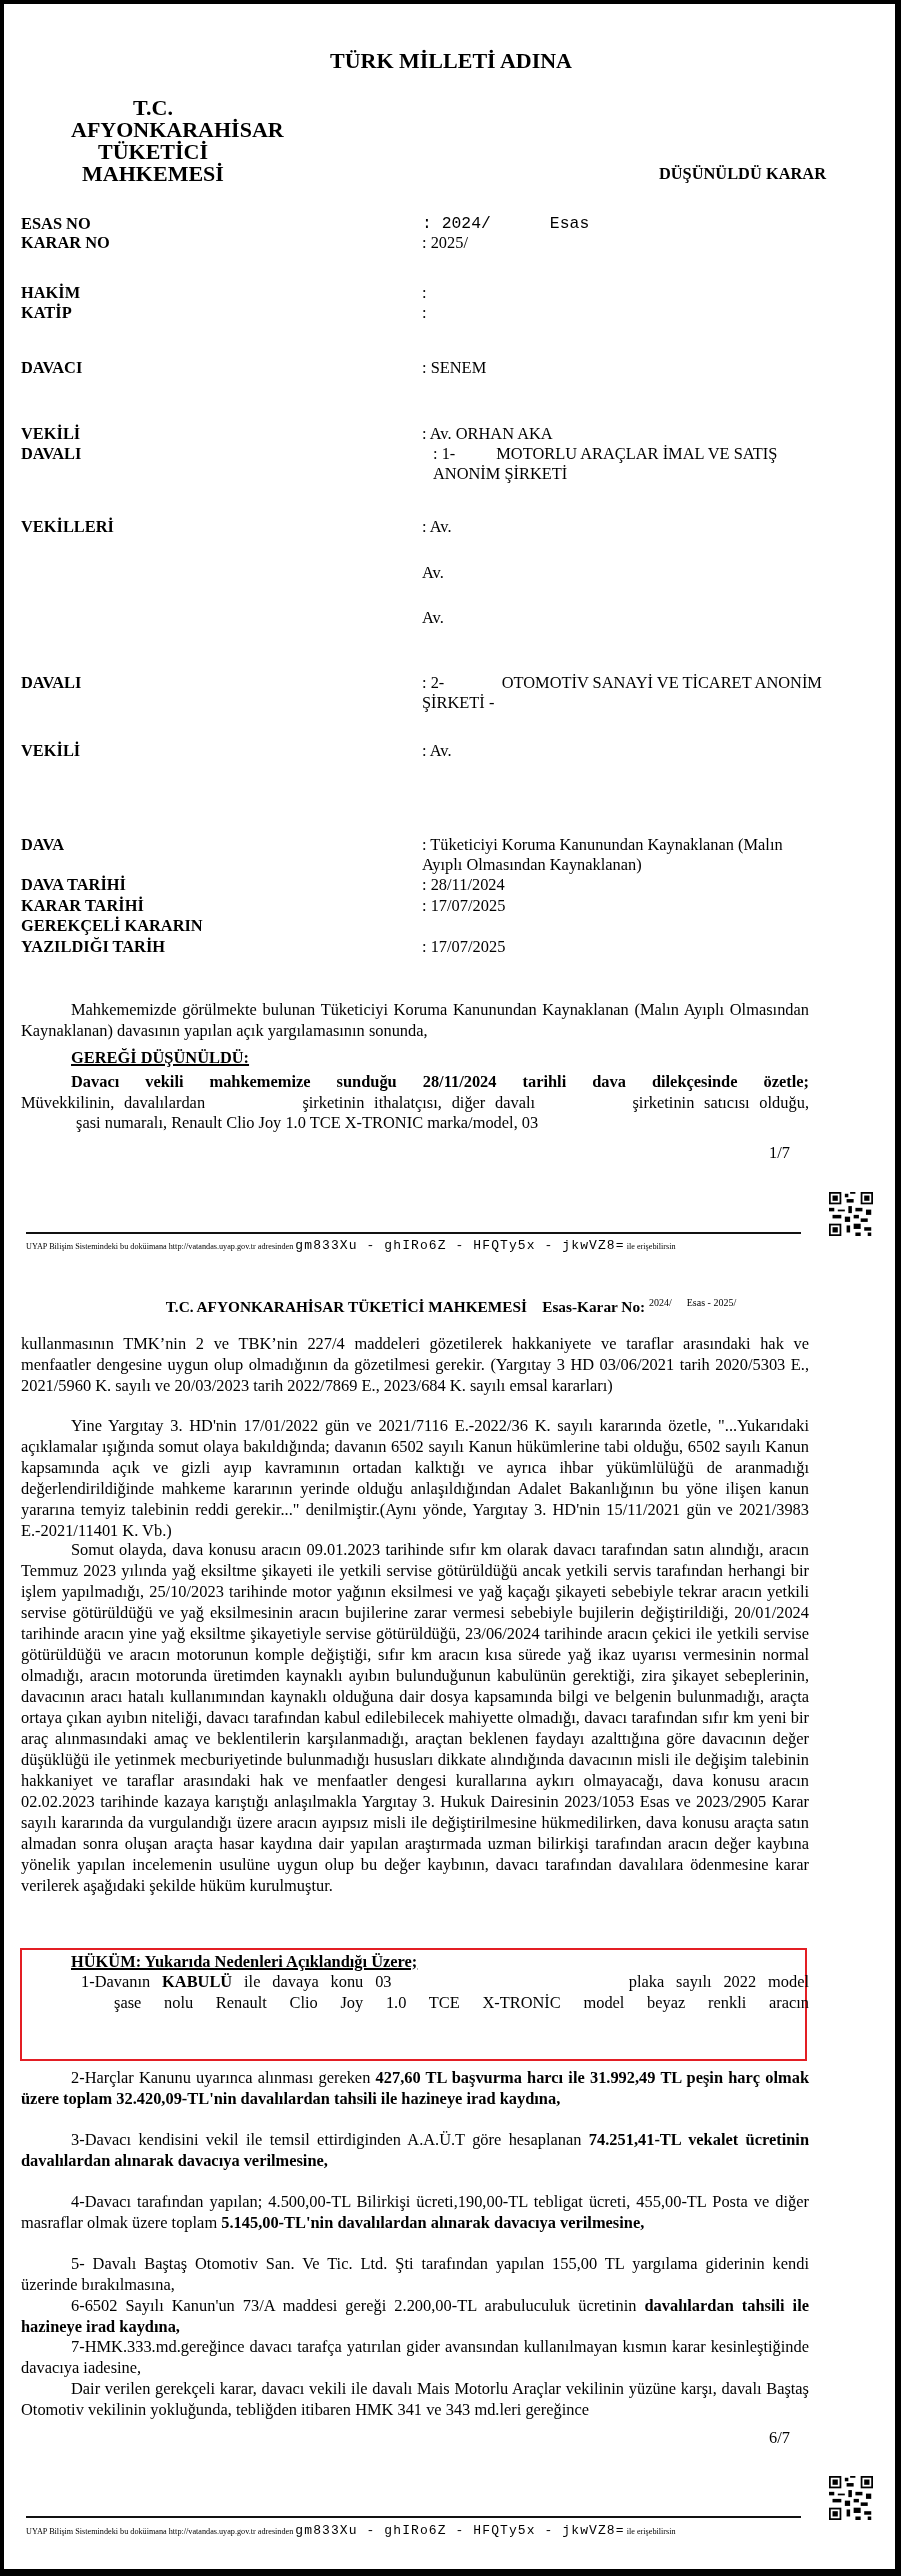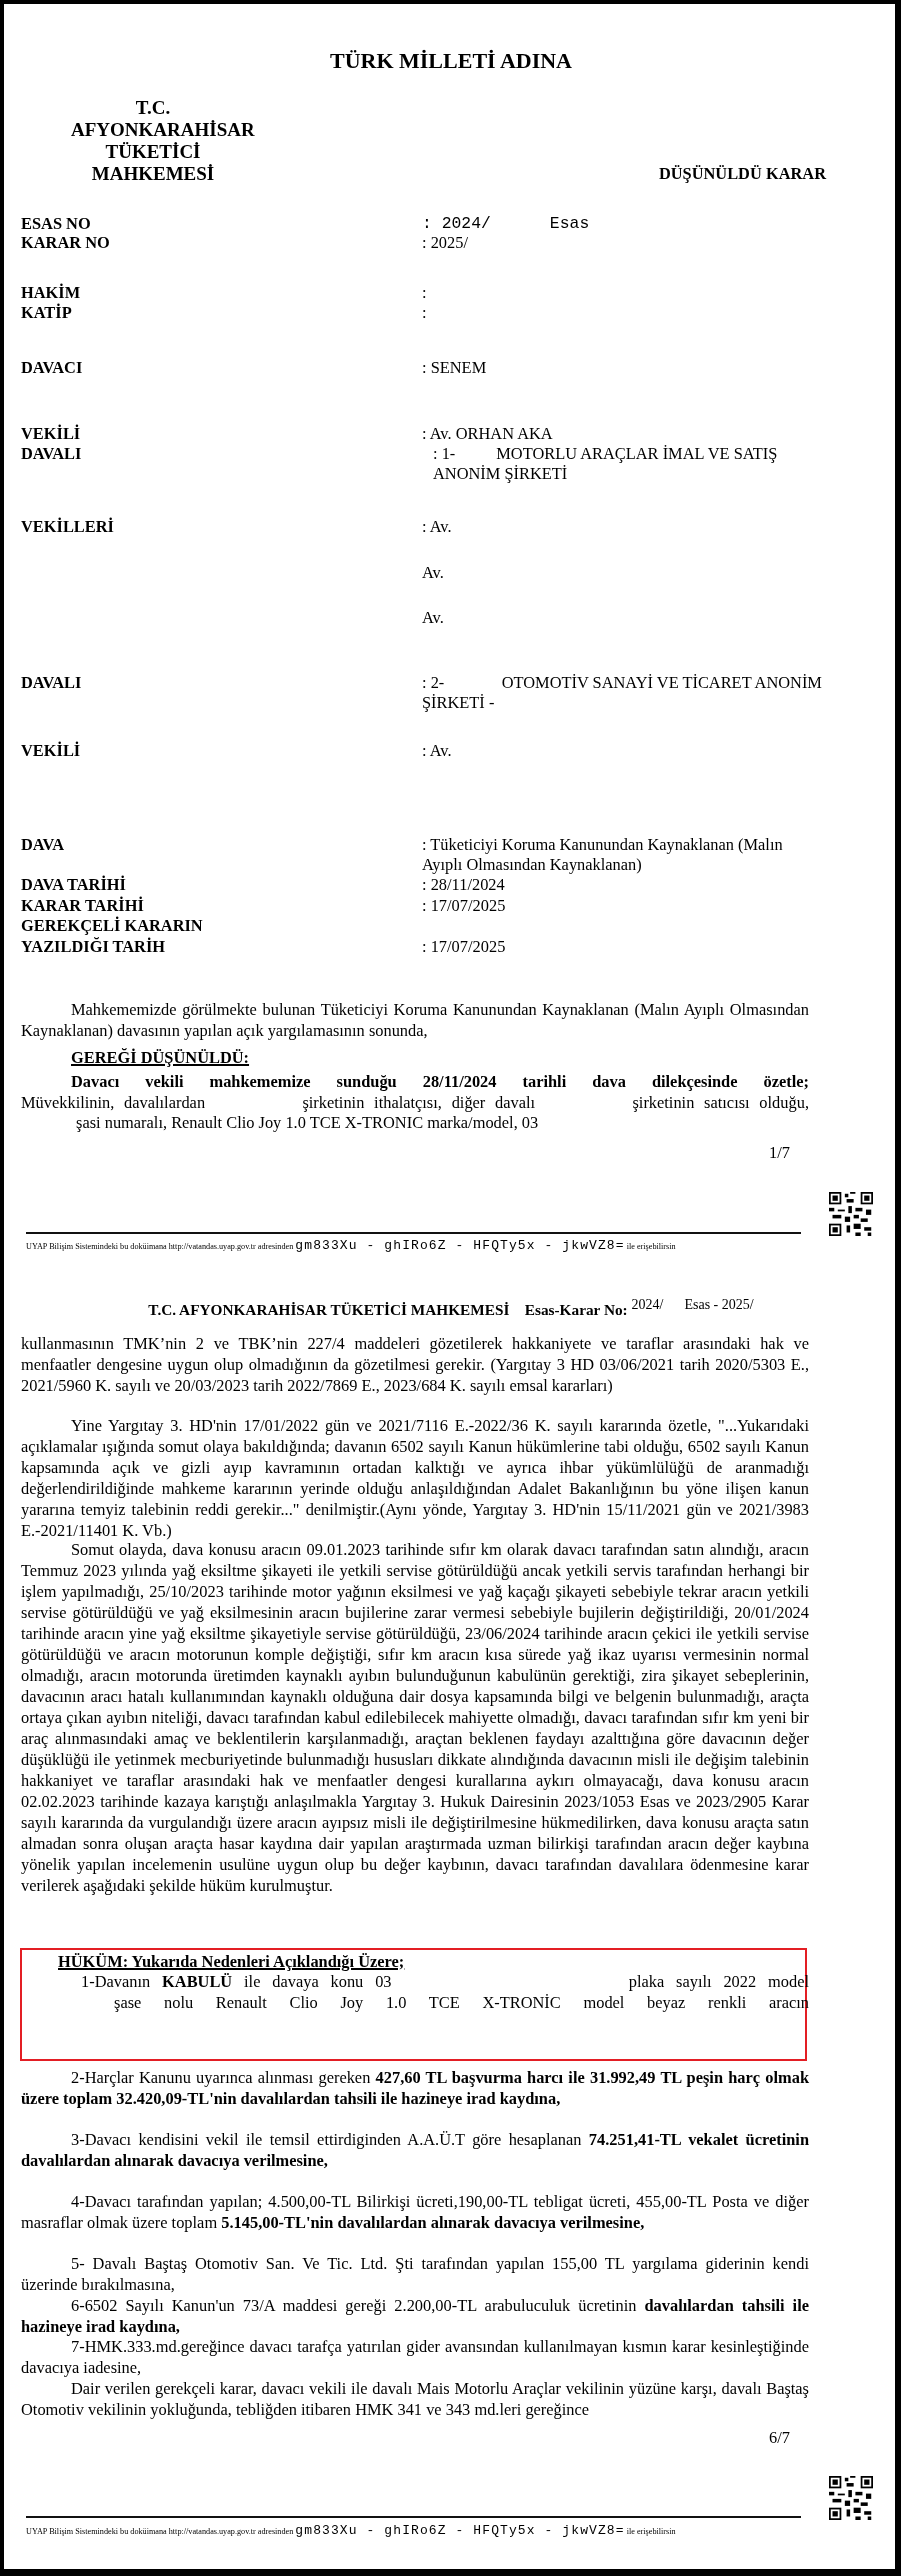--- a/index.html
+++ b/index.html
@@ -1,20 +1,20 @@
 <!DOCTYPE html>
 <html style="font-size:8.7px"><head>
 <meta charset="utf-8">
 <style>
   html, body { margin: 0; padding: 0; background: #000; }
   body { width: 902px; height: 2576px; position: relative; overflow: hidden; font-family: "Liberation Serif", serif; color: #000; }
   .page-frame { position: absolute; left: 4.4px; top: 4.4px; width: 891px; height: 2565px; background: #fff; }
   .abs { position: absolute; }
   .title-center { left: 0; width: 902px; text-align: center; font-weight: bold; font-size: 22px; }
-  .court { left: 71px; width: 164px; text-align: center; font-weight: bold; font-size: 19px; line-height: 22px; }
+  .court { left: 71px; width: 164px; text-align: center; font-weight: bold; font-size: 22px; line-height: 22px; }
   .gk { right: 76px; font-weight: bold; font-size: 16.4px; }
   .row { position: absolute; left: 21px; width: 829px; font-size: 16.4px; line-height: 19.6px; }
   .row .lbl { position: absolute; left: 0; font-weight: bold; white-space: nowrap; }
   .row .val { position: absolute; left: 128px; width: 687px; white-space: normal; }
   .body-text { position: absolute; left: 21px; width: 788px; font-size: 16.4px; line-height: 21px; text-align: justify; }
   .indent { text-indent: 50px; }
   .b { font-weight: bold; }
   .u { text-decoration: underline; text-decoration-thickness: 1.6px; }
   .pagenum { right: 112px; font-size: 16.4px; }
   .code { font-family: "Liberation Mono", monospace; font-size: 13px; letter-spacing: 1.1px; }
@@ -153,30 +153,30 @@
 <div class="abs" style="left:26px; top:1238px; width:775px; white-space:nowrap; font-size:8.2px;">
   <span>UYAP Bilişim Sistemindeki bu doküimana http://vatandas.uyap.gov.tr adresinden</span>
   <span class="code">gm833Xu - ghIRo6Z - HFQTy5x - jkwVZ8=</span>
   <span>ile erişebilirsin</span>
 </div>
 
 <div class="abs running-head" style="top:1297px;">
   <span class="b">T.C. AFYONKARAHİSAR TÜKETİCİ MAHKEMESİ</span>
   &nbsp;&nbsp;
   <span class="b">Esas-Karar No:</span>
-  <span style="vertical-align: super; font-size: 14px; white-space: pre;">2024/      Esas - 2025/</span>
+  <span style="vertical-align: super; font-size: 10px; white-space: pre;">2024/      Esas - 2025/</span>
 </div>
 
 <div class="body-text" style="top:1333px;">kullanmasının TMK’nin 2 ve TBK’nin 227/4 maddeleri gözetilerek hakkaniyete ve taraflar arasındaki hak ve menfaatler dengesine uygun olup olmadığının da gözetilmesi gerekir. (Yargıtay 3 HD 03/06/2021 tarih 2020/5303 E., 2021/5960 K. sayılı ve 20/03/2023 tarih 2022/7869 E., 2023/684 K. sayılı emsal kararları)</div>
 <div class="body-text indent" style="top:1415px;">Yine Yargıtay 3. HD'nin 17/01/2022 gün ve 2021/7116 E.-2022/36 K. sayılı kararında özetle, "...Yukarıdaki açıklamalar ışığında somut olaya bakıldığında; davanın 6502 sayılı Kanun hükümlerine tabi olduğu, 6502 sayılı Kanun kapsamında açık ve gizli ayıp kavramının ortadan kalktığı ve ayrıca ihbar yükümlülüğü de aranmadığı değerlendirildiğinde mahkeme kararının yerinde olduğu anlaşıldığından Adalet Bakanlığının bu yöne ilişen kanun yararına temyiz talebinin reddi gerekir..." denilmiştir.(Aynı yönde, Yargıtay 3. HD'nin 15/11/2021 gün ve 2021/3983 E.-2021/11401 K. Vb.)</div>
 <div class="body-text indent" style="top:1539px;">Somut olayda, dava konusu aracın 09.01.2023 tarihinde sıfır km olarak davacı tarafından satın alındığı, aracın Temmuz 2023 yılında yağ eksiltme şikayeti ile yetkili servise götürüldüğü ancak yetkili servis tarafından herhangi bir işlem yapılmadığı, 25/10/2023 tarihinde motor yağının eksilmesi ve yağ kaçağı şikayeti sebebiyle tekrar aracın yetkili servise götürüldüğü ve yağ eksilmesinin aracın bujilerine zarar vermesi sebebiyle bujilerin değiştirildiği, 20/01/2024 tarihinde aracın yine yağ eksiltme şikayetiyle servise götürüldüğü, 23/06/2024 tarihinde aracın çekici ile yetkili servise götürüldüğü ve aracın motorunun komple değiştiği, sıfır km aracın kısa sürede yağ ikaz uyarısı vermesinin normal olmadığı, aracın motorunda üretimden kaynaklı ayıbın bulunduğunun kabulünün gerektiği, zira şikayet sebeplerinin, davacının aracı hatalı kullanımından kaynaklı olduğuna dair dosya kapsamında bilgi ve belgenin bulunmadığı, araçta ortaya çıkan ayıbın niteliği, davacı tarafından kabul edilebilecek mahiyette olmadığı, davacı tarafından sıfır km yeni bir araç alınmasındaki amaç ve beklentilerin karşılanmadığı, araçtan beklenen faydayı azalttığına göre davacının değer düşüklüğü ile yetinmek mecburiyetinde bulunmadığı hususları dikkate alındığında davacının misli ile değişim talebinin hakkaniyet ve taraflar arasındaki hak ve menfaatler dengesi kurallarına aykırı olmayacağı, dava konusu aracın 02.02.2023 tarihinde kazaya karıştığı anlaşılmakla Yargıtay 3. Hukuk Dairesinin  2023/1053 Esas ve 2023/2905 Karar sayılı kararında da vurgulandığı üzere aracın ayıpsız misli ile değiştirilmesine hükmedilirken, dava konusu araçta satın almadan sonra oluşan araçta hasar kaydına dair yapılan araştırmada uzman bilirkişi tarafından aracın değer kaybına yönelik yapılan incelemenin usulüne uygun olup bu değer kaybının, davacı tarafından davalılara ödenmesine karar verilerek aşağıdaki şekilde hüküm kurulmuştur.</div>
 
 <div class="red-box"></div>
 
-<div class="body-text" style="top:1951px; padding-left:37px;">
+<div class="body-text" style="top:1951px; padding-left:50px;">
   <span class="b u">HÜKÜM: Yukarıda Nedenleri Açıklandığı Üzere;</span>
 </div>
 <div class="body-text" style="top:1971px;">
   <div style="padding-left:60px; text-align-last: justify; white-space: pre-wrap;"><span>1-Davanın </span><span class="b">KABULÜ</span><span> ile davaya konu 03                    plaka sayılı 2022 model</span></div>
   <div style="padding-left:93px; text-align-last: justify;">şase nolu Renault Clio Joy 1.0 TCE X-TRONİC model beyaz renkli aracın</div>
 </div>
 
 <div id="items">
     <div class="body-text indent" style="top: 2067px;"><span>2-Harçlar Kanunu uyarınca alınması gereken </span><span class="b">427,60 TL başvurma harcı ile 31.992,49 TL peşin harç olmak üzere toplam 32.420,09-TL'nin davalılardan tahsili ile hazineye irad kaydına,</span></div>
     <div class="body-text indent" style="top: 2129px;"><span>3-Davacı kendisini vekil ile temsil ettirdiginden A.A.Ü.T göre hesaplanan </span><span class="b">74.251,41-TL vekalet ücretinin davalılardan alınarak davacıya verilmesine,</span></div>

